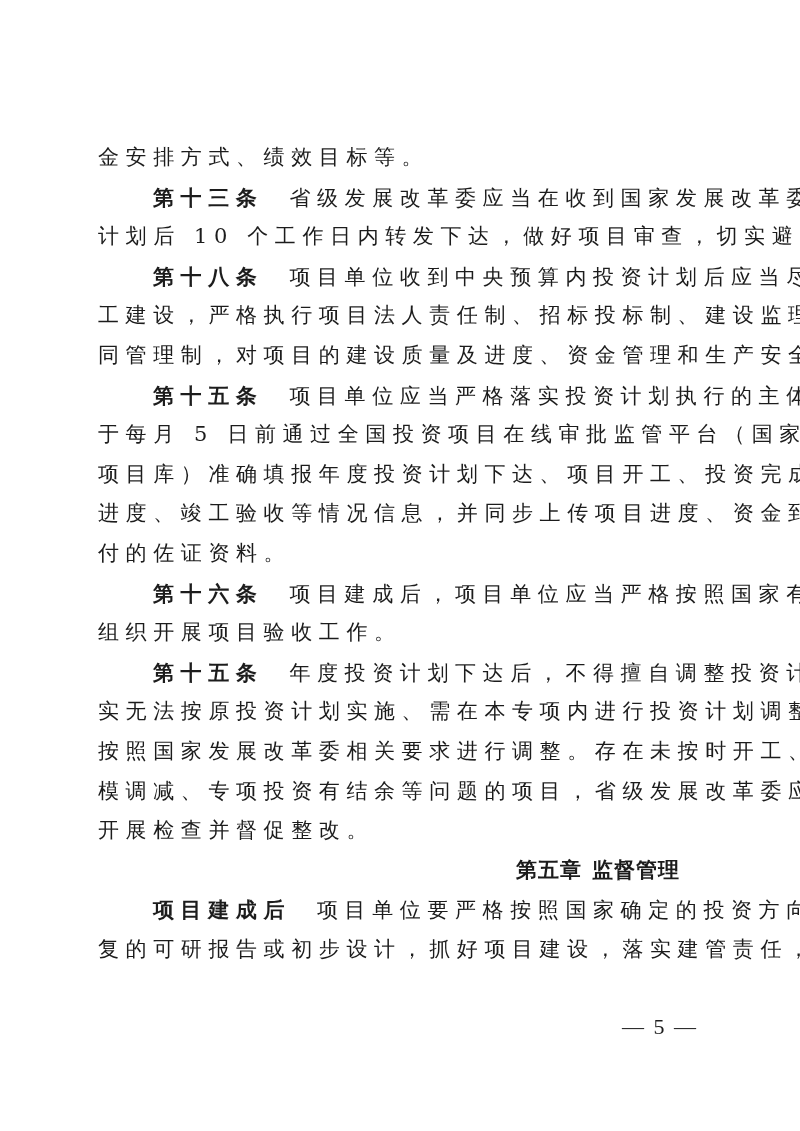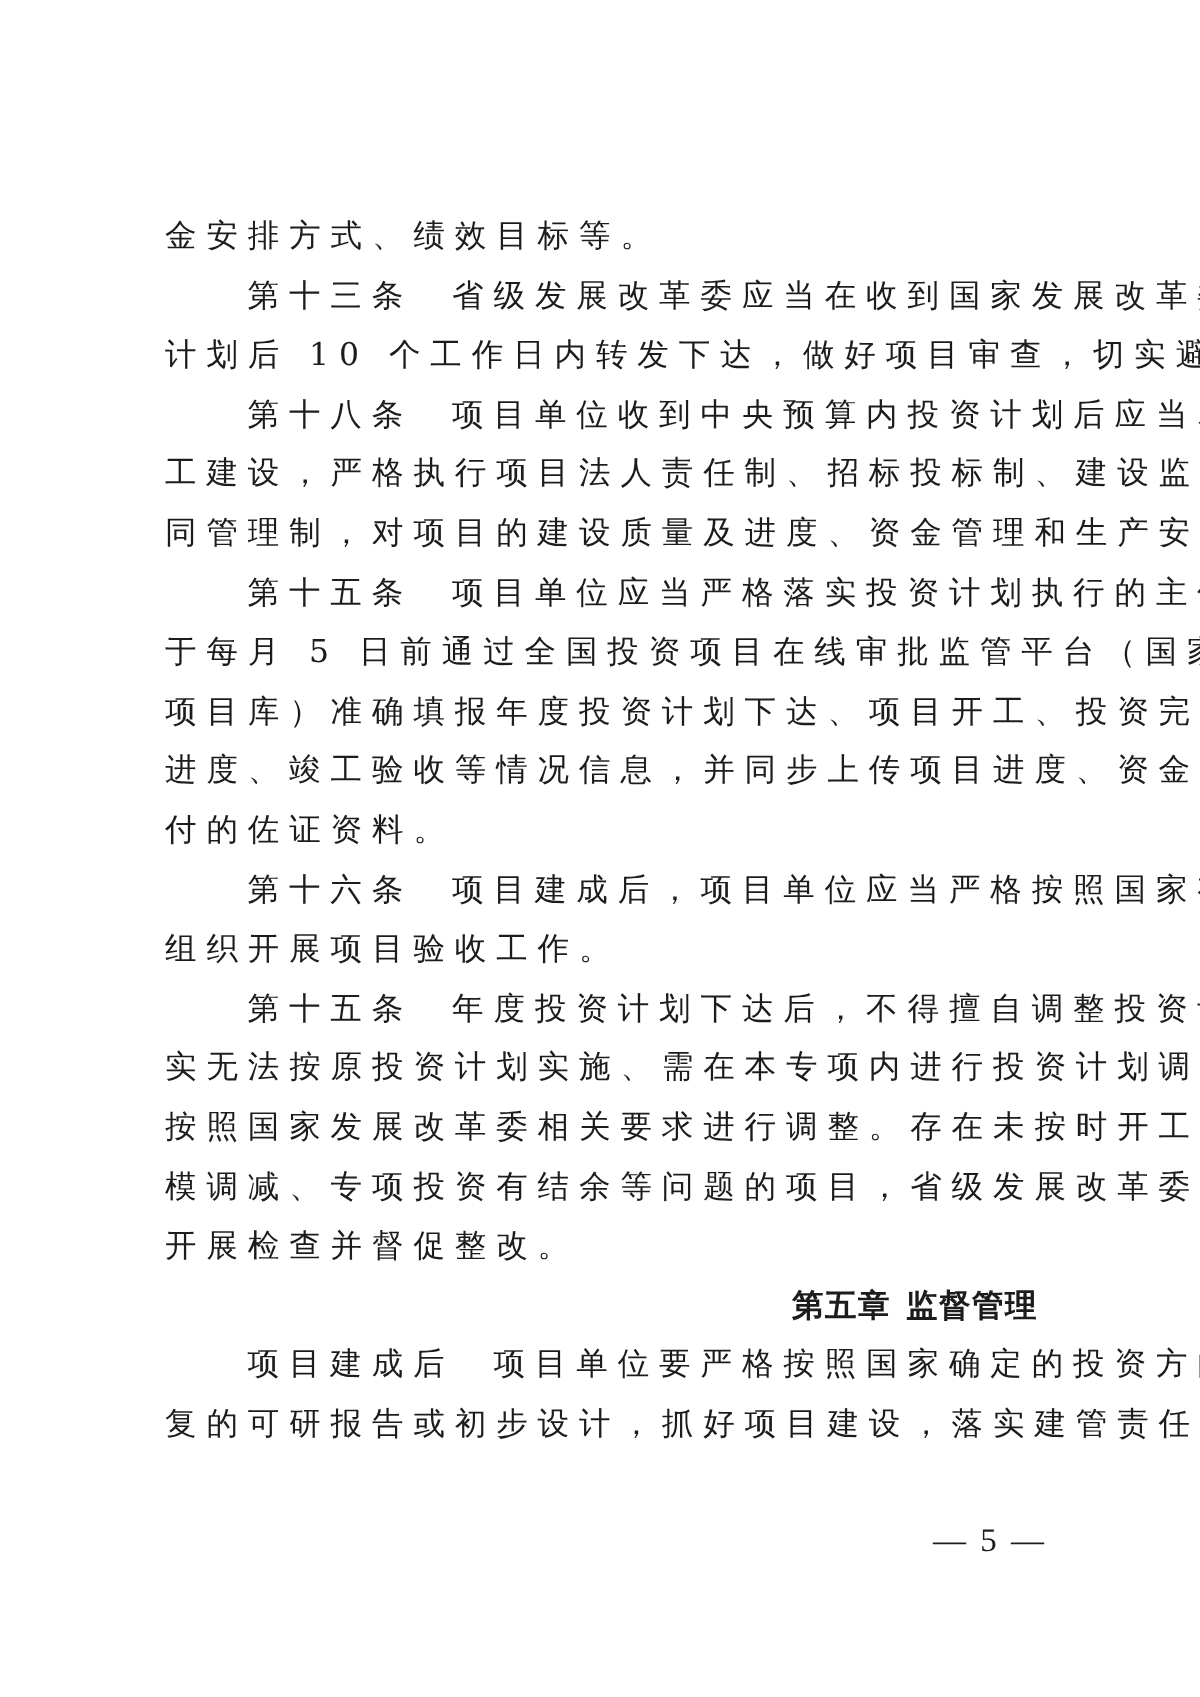--- a/index.html
+++ b/index.html
@@ -10,37 +10,37 @@
     body {
       width: 800px;
       height: 1131px;
       position: relative;
       overflow: hidden;
       font-family: "DejaVu Serif", "Liberation Serif", serif;
       color: #1c1c1c;
     }
     .page {
       position: absolute;
-      left: 110px;
+      left: 98px;
       top: 138px;
       width: 582px;
     }
     .line {
       height: 39.6px;
       line-height: 39.6px;
       font-size: 21px;
       letter-spacing: 6.6px;
       white-space: nowrap;
       overflow: visible;
     }
     .indent {
       padding-left: 55px;
     }
     .article-no {
-      font-weight: normal;
+      font-weight: bold;
       letter-spacing: 6.6px;
       margin-right: 26px;
     }
     .chapter {
       text-align: right;
       font-family: "DejaVu Sans", "Liberation Sans", sans-serif;
       font-weight: bold;
       letter-spacing: 1px;
       font-size: 21px;
     }

